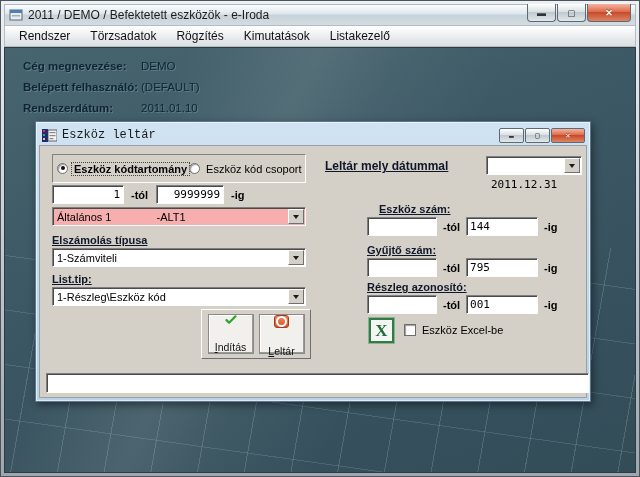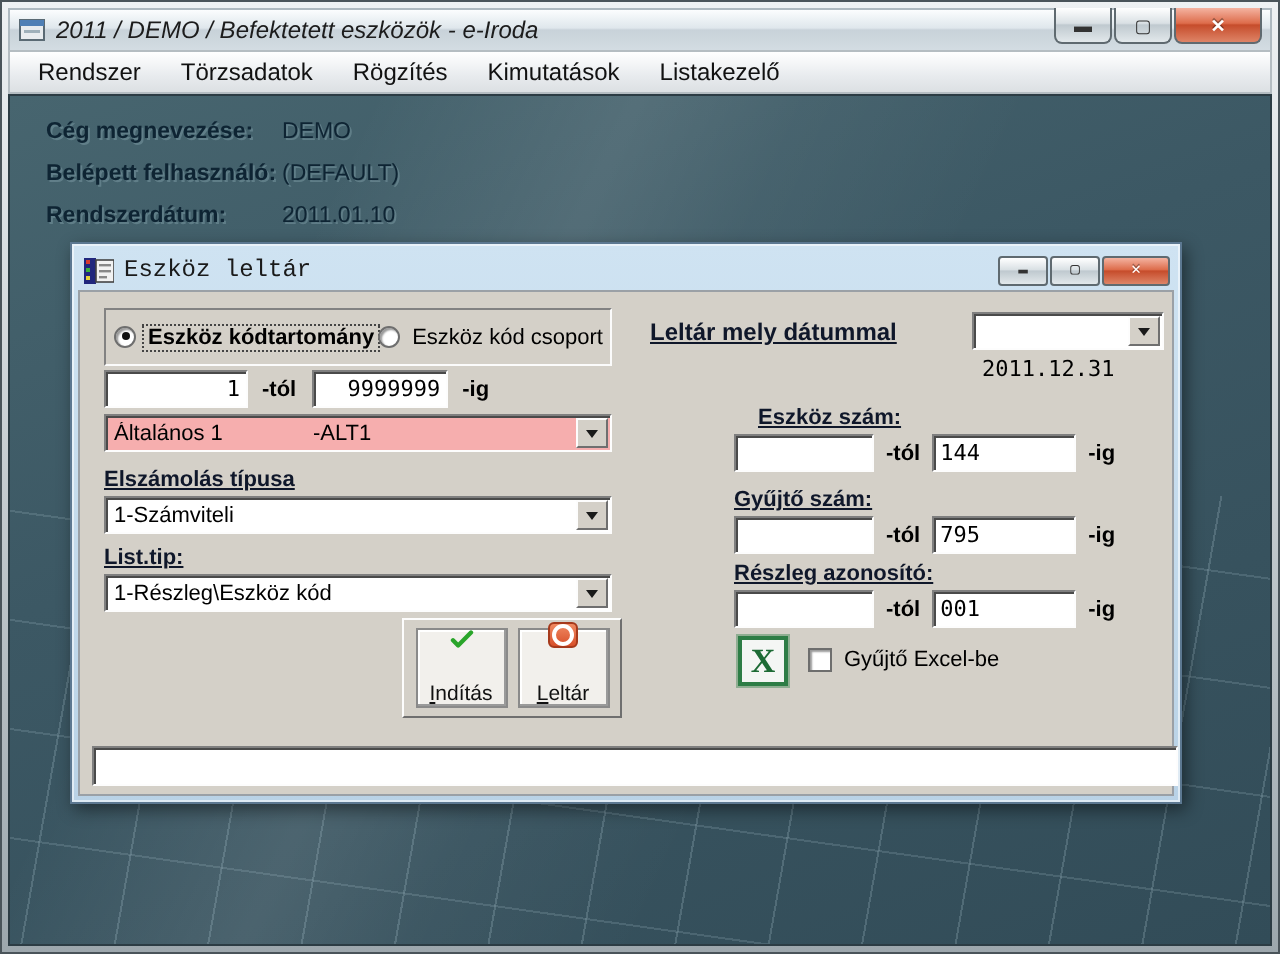--- a/index.html
+++ b/index.html
@@ -6,21 +6,21 @@
   html,body { width:640px; height:477px; overflow:hidden;
     font-family:"Liberation Sans", sans-serif; font-size:11px; color:#000; }
 
   
   .app-window { position:absolute; inset:0; background:linear-gradient(#eef1f3,#9da7ad);
     border:1px solid #4a545a; padding:3px; }
   .titlebar { height:21px; display:flex; align-items:center;
     background:linear-gradient(#fbfdfe,#dfe7ec 45%,#c8d2d9 50%,#d3dce2);
     border:1px solid #aeb9c0; border-bottom:none; padding:0 4px; }
   .titlebar-icon { width:14px; height:12px; margin-right:5px; flex:0 0 auto; }
-  .titlebar-text { flex:1; font-size:12px; color:#1c1c1c; white-space:nowrap; overflow:hidden;font-style:italic; }
+  .titlebar-text { flex:1; font-size:12px; color:#1c1c1c; white-space:nowrap; overflow:hidden; }
   .win-controls { display:flex; gap:1px; margin-top:-4px; }
   .win-btn { width:29px; height:18px; border:1px solid #5f6a70; border-top:none;
     border-radius:0 0 4px 4px; background:linear-gradient(#ffffff,#d9e0e4 45%,#bfc9cf 50%,#e2e8eb);
     display:flex; align-items:center; justify-content:center;
     font-size:9px; color:#333; cursor:default; }
   .win-btn.close { width:44px; background:linear-gradient(#f4b3a1,#dd6c4b 45%,#c64c2b 50%,#de8467);
     color:#fff; text-shadow:0 -1px 0 rgba(0,0,0,.35); font-weight:bold; }
   .menubar { height:22px; background:linear-gradient(#ffffff,#e8ebee 60%,#dcE0e3);
     border:1px solid #b5bdc2; display:flex; align-items:center; padding:0 6px; gap:4px; }
   .menu-item { padding:2px 8px; font-size:12px; color:#111; cursor:default; }
@@ -90,21 +90,21 @@
   .combo-arrow::after { content:""; width:0; height:0; border:3.5px solid transparent;
     border-top:4.5px solid #1a1a1a; margin-top:4px; }
   .combo.pink { background:#f6aeae; }
   .bold-label { position:absolute; font-weight:bold; font-size:11px; color:#0f172a;text-decoration:underline; }
 
   .btn-panel { position:absolute; left:161px; top:163px; width:110px; height:50px;
     border:1px solid; border-color:#fdfdfd #6f6f6f #6f6f6f #fdfdfd; background:#d4d0c8;
     display:flex; align-items:center; justify-content:center; gap:5px; }
   .cmd-btn { width:46px; height:40px; background:#f2f0ec;
     border:1px solid #8a8a8a; box-shadow:inset -1px -1px 0 #9a9a9a, inset 1px 1px 0 #fff;
-    display:flex; flex-direction:column; align-items:center; justify-content:flex-end; gap:17px; }
+    display:flex; flex-direction:column; align-items:center; justify-content:space-between; gap:17px; }
   .cmd-btn .btn-label { display:block; font-size:10.5px; color:#111; }
   .cmd-btn .btn-label::first-letter { text-decoration:underline; }
 
   .check-icon { width:18px; height:14px; }
   .exit-icon { width:15px; height:15px; border-radius:3px;
     background:linear-gradient(#f08a62,#d8502a); border:1px solid #a63a1c;
     display:flex; align-items:center; justify-content:center; }
   .exit-icon::after { content:""; width:7px; height:7px; border-radius:50%;
     border:2px solid #fff; }
 
@@ -268,21 +268,21 @@
         <div class="range-row" style="left:327px; top:149px;">
           <input class="field sunken f1" value="" style="">
           <span class="suffix">-tól</span>
           <input class="field sunken f2" value="001" style="">
           <span class="suffix">-ig</span>
         </div>
 
         <div class="excel-icon">X</div>
         <div class="checkbox-row">
           <div class="checkbox-box"></div>
-          <div class="checkbox-label">Gyűjtő Excel-be</div>
+          <div class="checkbox-label">Eszköz Excel-be</div>
         </div>
 
         <input class="field sunken status-bar" value="" style="">
       </div>
     </div>
 
   </div>
 </div>
 
 </body></html>

